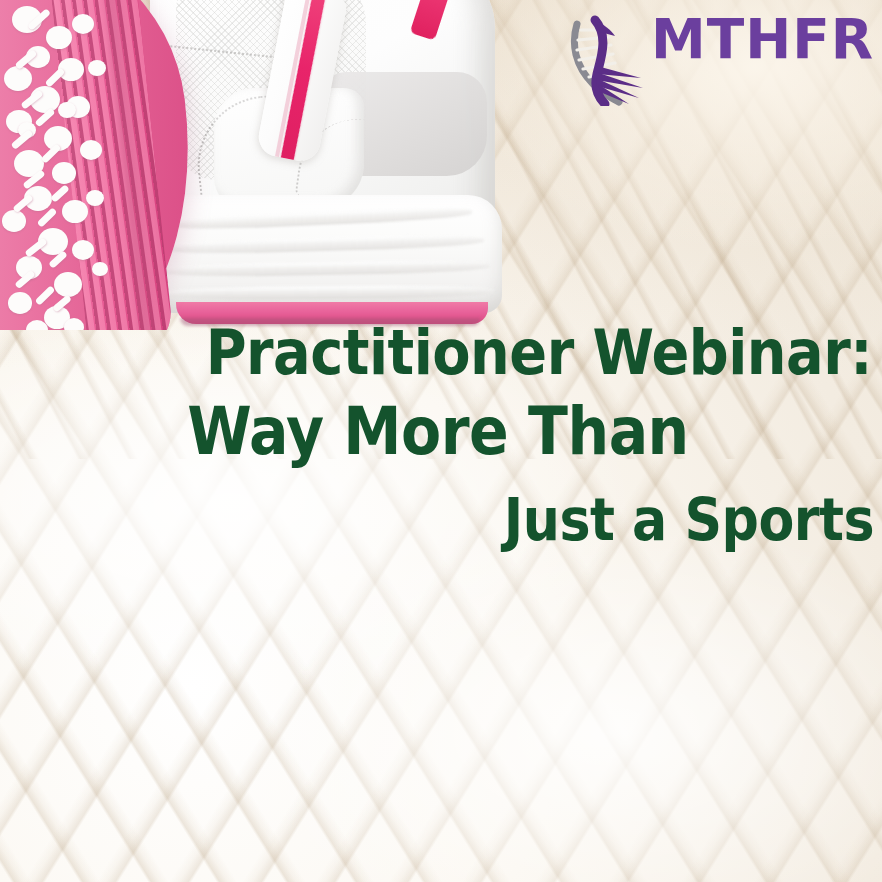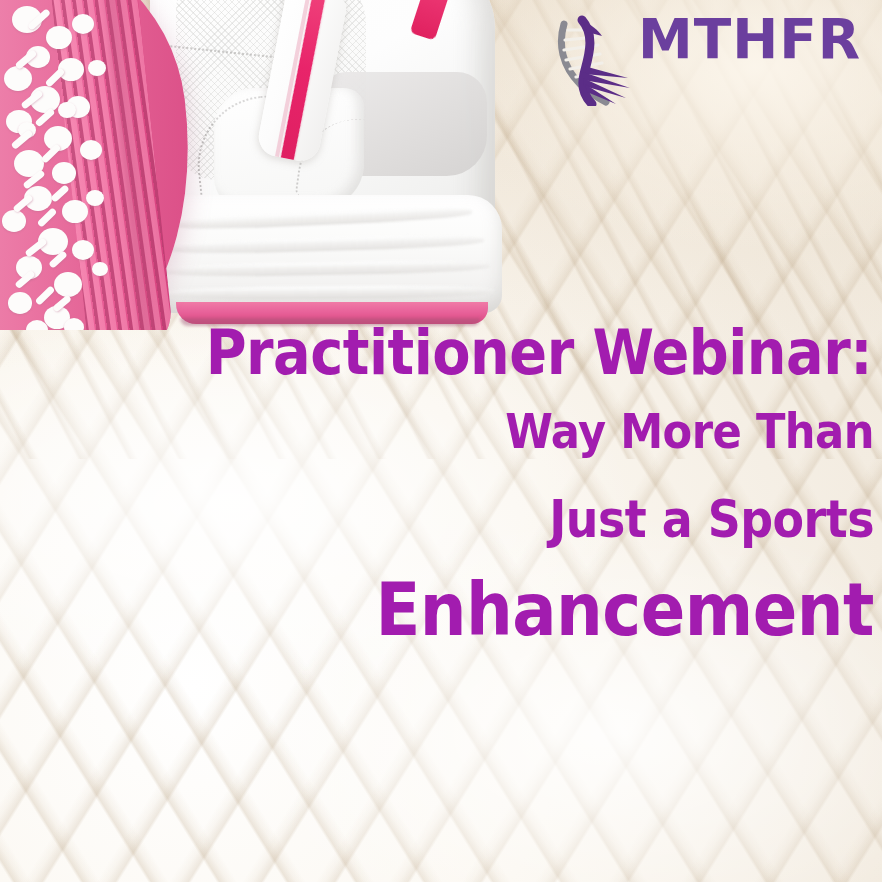--- a/index.html
+++ b/index.html
@@ -138,41 +138,41 @@
       rgba(170,60,105,.0) 11px);}
   .sole-edge-shadow{position:absolute;left:122px;top:-40px;width:22px;height:396px;
     background:linear-gradient(90deg, rgba(190,80,125,.45), rgba(190,80,125,0));
     filter:blur(3px);transform:rotate(-6deg);}
   .tread{position:absolute;background:#fdfcfb;border-radius:50%;
     box-shadow:0 1px 2px rgba(190,110,145,.45);}
   .tread-bar{position:absolute;background:#fdfcfb;border-radius:7px;
     box-shadow:0 1px 2px rgba(190,110,145,.4);}
 
   
-  .logo{position:absolute;right:30px;top:8px;width:302px;height:104px;}
+  .logo{position:absolute;right:17px;top:8px;width:302px;height:104px;}
   .logo-helix{position:absolute;left:4px;top:6px;width:90px;height:92px;}
   .logo-word{position:absolute;left:88px;top:4px;width:214px;
     font-family:"DejaVu Sans", sans-serif;
     font-weight:700;font-size:55px;line-height:1;letter-spacing:1px;
     color:#6b3f9e;text-align:left;}
   .logo-sub{position:absolute;left:120px;top:60px;width:182px;
     font-family:"DejaVu Sans", sans-serif;
     font-weight:700;font-size:25px;line-height:1;letter-spacing:5.5px;
     color:#6f6f74;text-align:left;}
 
   
   .title-block{position:absolute;right:8px;top:318px;width:872px;text-align:right;}
   .t-line{font-family:"DejaVu Sans Condensed","Liberation Sans Narrow","Liberation Sans", sans-serif;
-    font-weight:700;color:#a21caf;letter-spacing:-0.5px;
+    font-weight:700;color:#14532d;letter-spacing:-0.5px;
     white-space:nowrap;}
   .t-kicker{font-size:62px;line-height:70px;padding-right:2px;}
   .t-hero{font-size:143px;line-height:140px;color:#46295b;letter-spacing:-2px;
     font-weight:700;margin-top:2px;}
-  .t-sub{font-size:48px;line-height:87px;}
-  .t-sub2{font-size:51px;line-height:90px;}
+  .t-sub{font-size:65px;line-height:87px;text-align:center;}
+  .t-sub2{font-size:58px;line-height:90px;}
   .t-sub3{font-size:73px;line-height:90px;}
 </style>
 </head>
 <body>
 
 <div id="canvas">
 
   <div class="bg-base"></div>
   <div class="bg-weave-a"></div>
   <div class="bg-weave-b"></div>
@@ -289,16 +289,15 @@
         </g>
       </svg>
     </div>
     <div class="logo-word">MTHFR</div>
   </div>
 
   <div class="title-block">
     <div class="t-line t-kicker">Practitioner Webinar:</div>
     <div class="t-line t-sub">Way More Than</div>
     <div class="t-line t-sub2">Just a Sports</div>
-    <div class="t-line t-sub3">Enhancement</div>
   </div>
 
 </div>
 
 </body></html>

